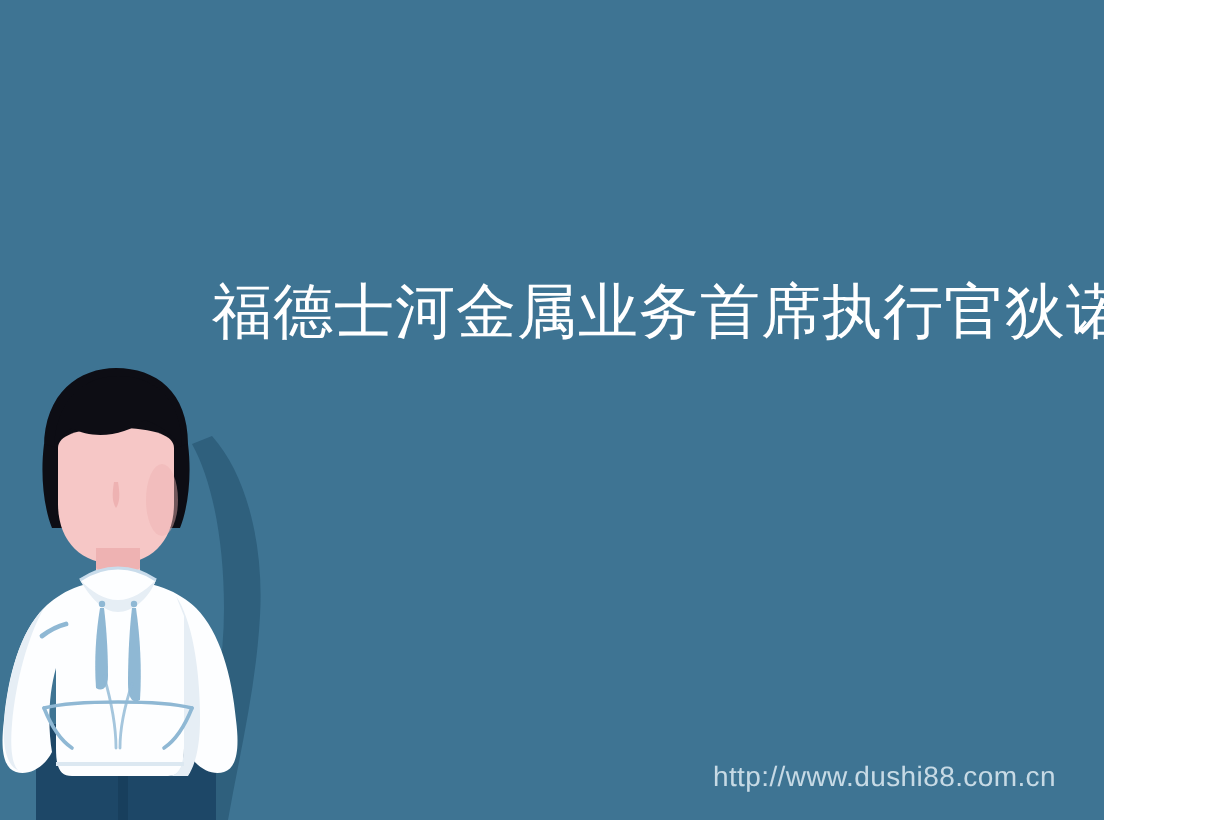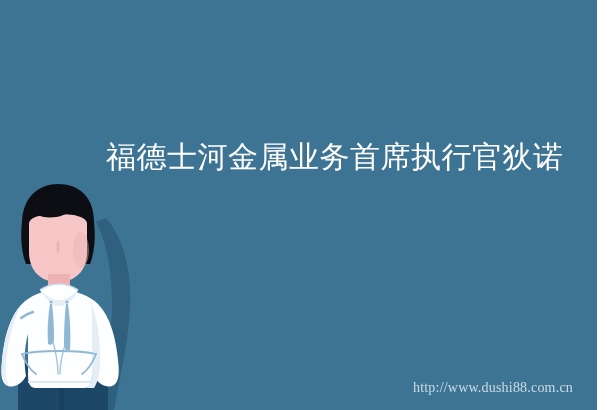--- a/index.html
+++ b/index.html
@@ -8,21 +8,20 @@
     padding: 0;
     background: #ffffff;
   }
   #canvas {
     position: relative;
     width: 552px;
     height: 410px;
     overflow: hidden;
     background: #3e7493;
     font-family: "DejaVu Sans", "Liberation Sans", sans-serif;
-    padding-left: 45px;
   }
 
   
   #headline {
     position: absolute;
     left: 106px;
     top: 138px;
     width: 470px;
   }
   .headline-line {
@@ -37,21 +36,21 @@
 
   
   #watermark {
     position: absolute;
     right: 24px;
     bottom: 14px;
     color: #cfe0ea;
     font-size: 14px;
     letter-spacing: 0.2px;
     opacity: 0.95;
-    font-family: Liberation Serif, serif;
+    font-family: Liberation Sans, sans-serif;
   }
 
   
   #illustration {
     position: absolute;
     left: -4px;
     top: 178px;
     width: 160px;
     height: 232px;
   }

